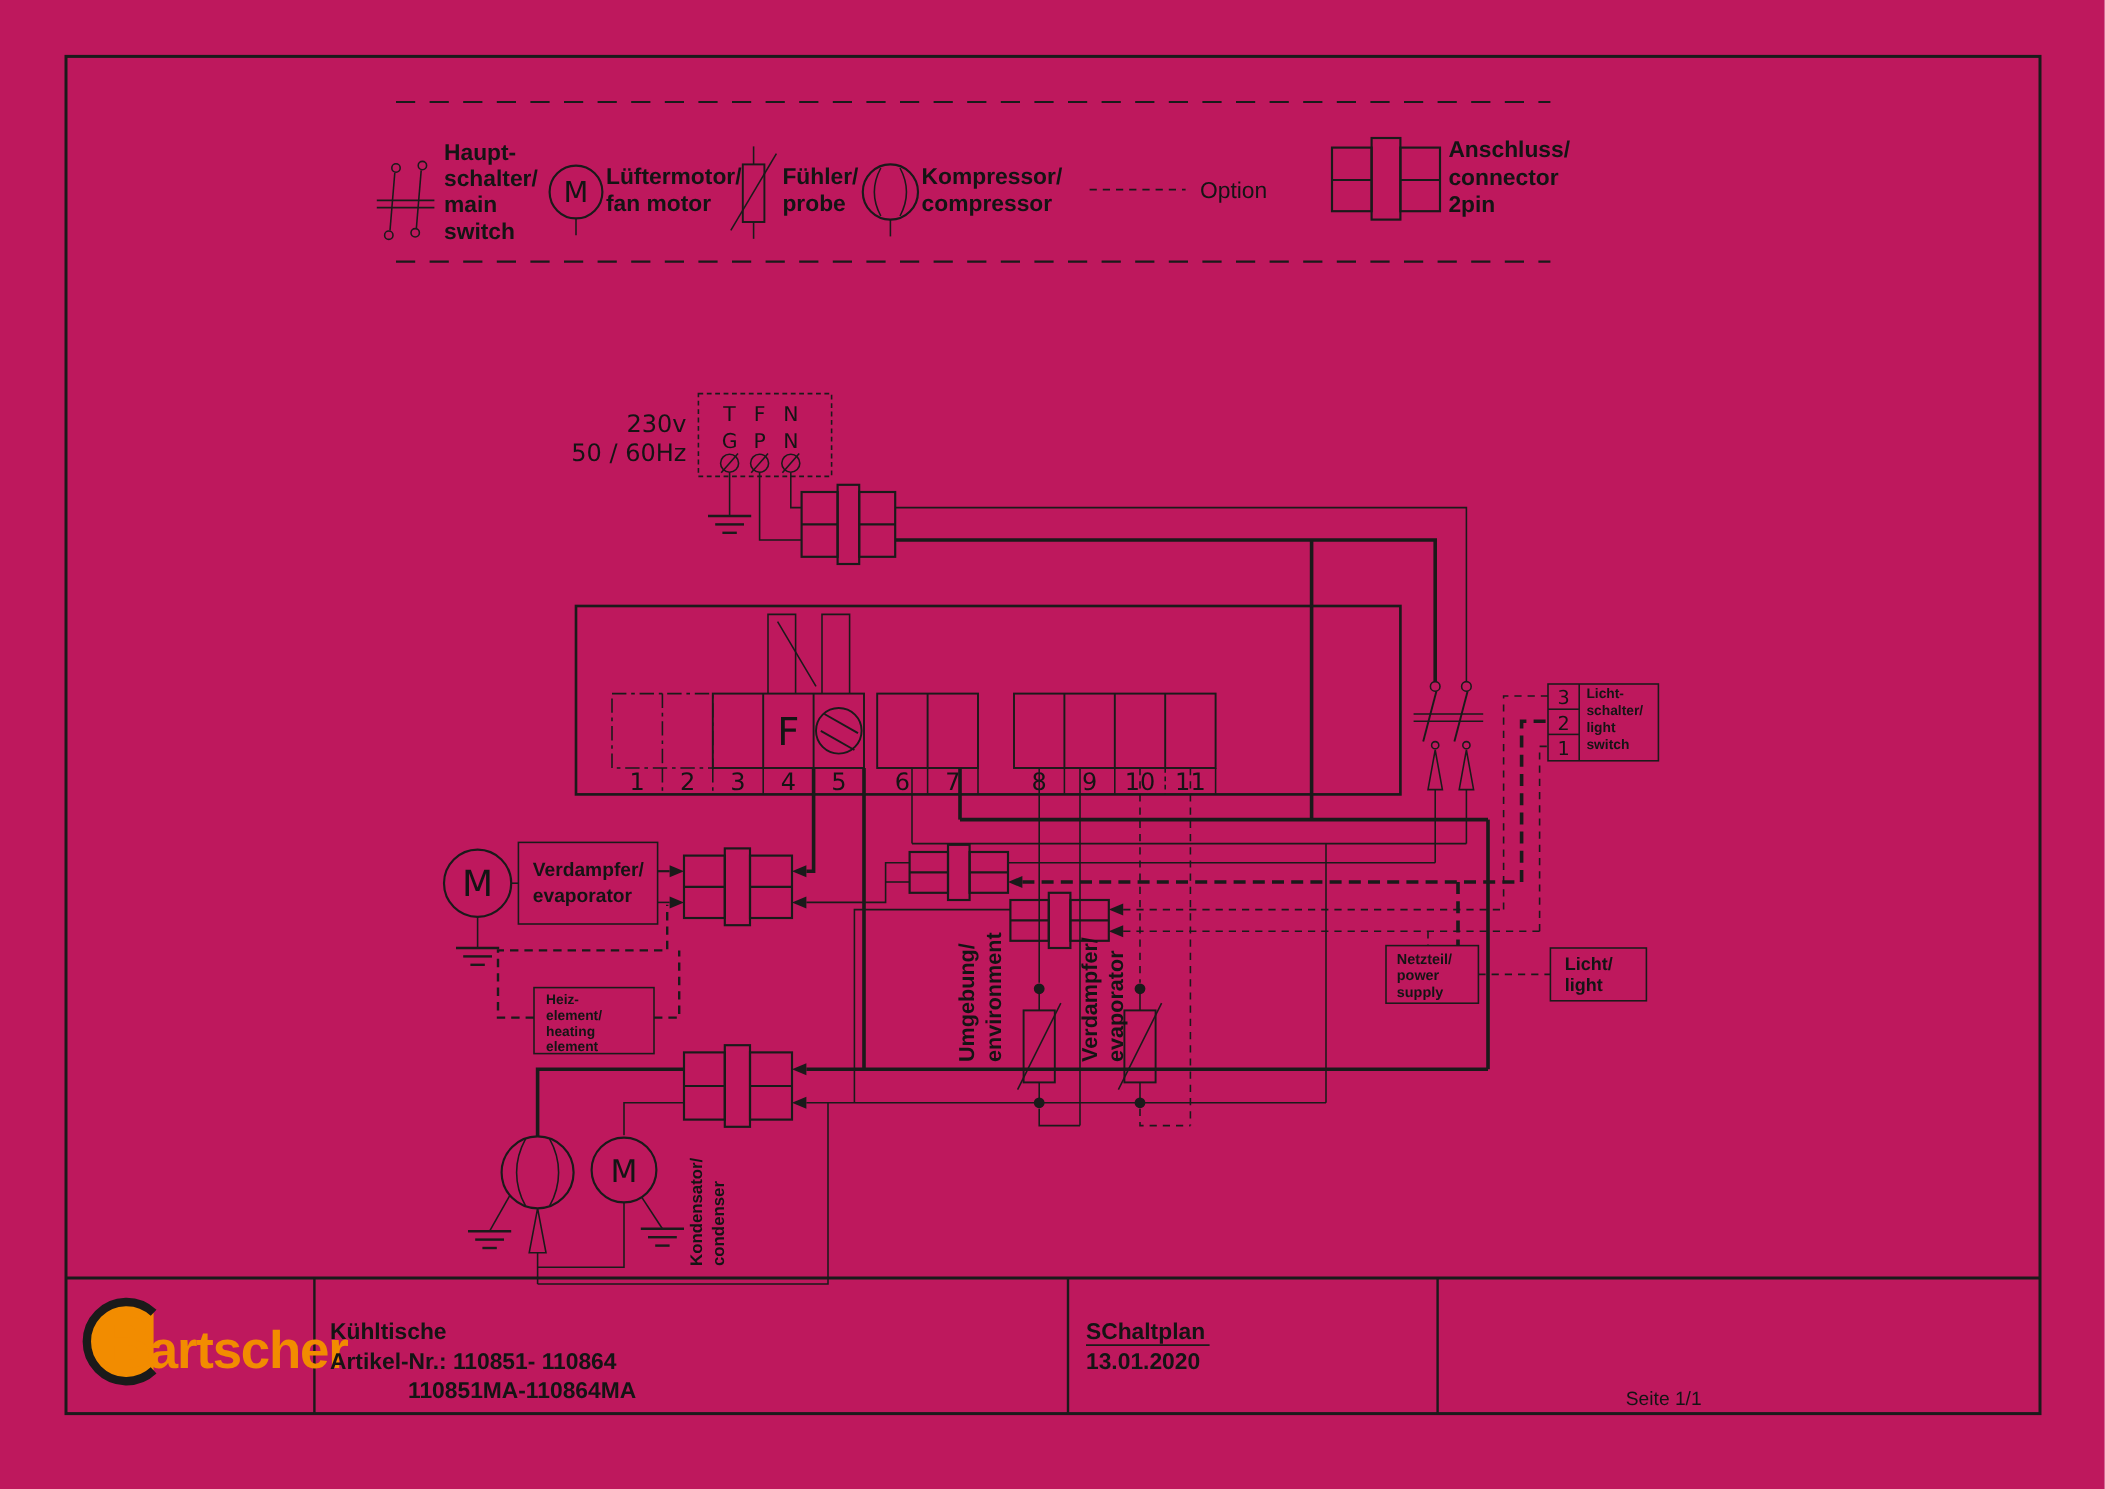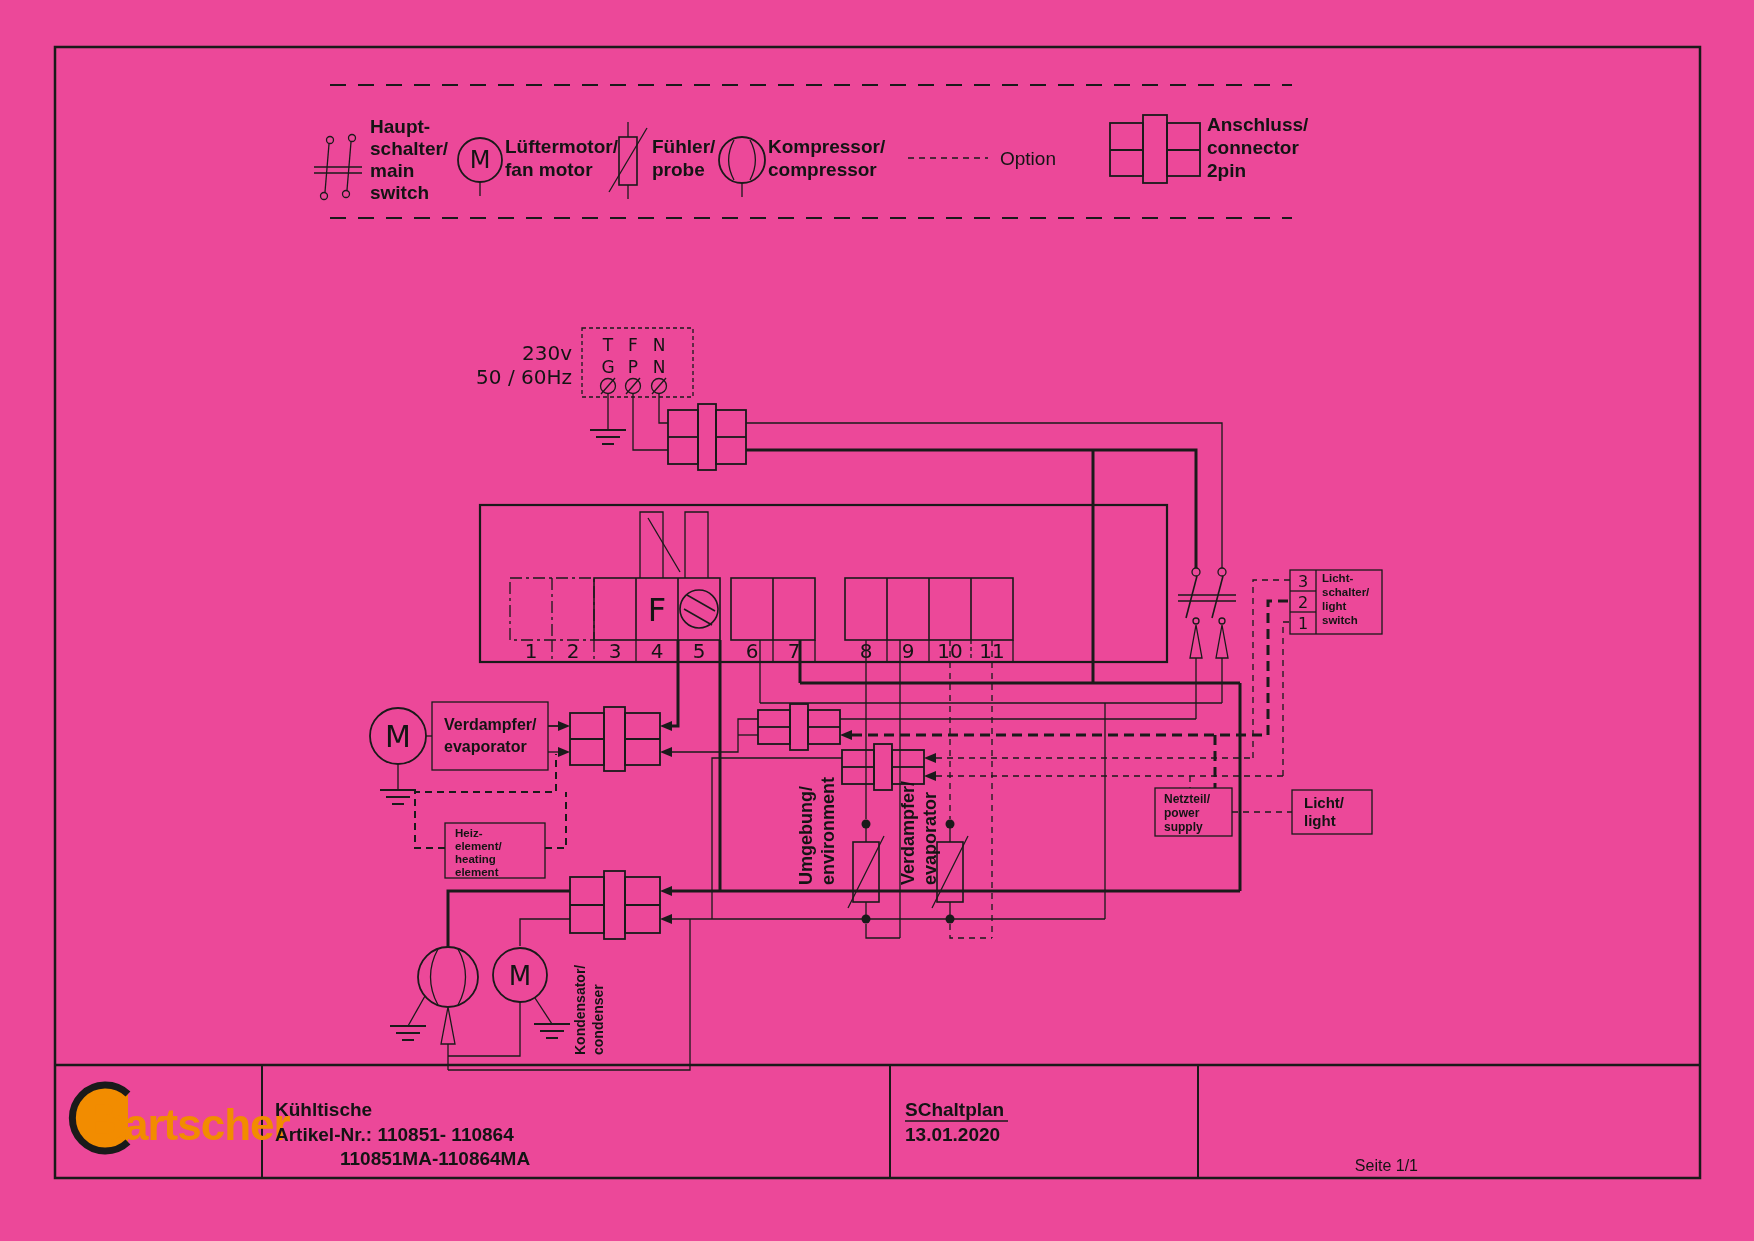--- a/index.html
+++ b/index.html
@@ -1,16 +1,16 @@
 <!DOCTYPE html>
 <html><head>
 <meta charset="utf-8">
 <style>
   html,body{margin:0;padding:0;background:#fff;}
-  .stage{width:1754px;height:1241px;position:relative;background:#ec4899;}
+  .stage{width:1754px;height:1241px;position:relative;background:#be185d;}
   svg{display:block}
   text{fill:#141414;}
   .tb{font-family:"Liberation Sans",sans-serif;font-weight:bold;}
   .tr{font-family:"Liberation Sans",sans-serif;font-weight:normal;}
   .tt{font-family:"DejaVu Sans",sans-serif;font-weight:normal;}
   .ln{stroke:#1a1a1a;fill:none;}
   .w1{stroke-width:1.3;}
   .w2{stroke-width:1.8;}
   .w3{stroke-width:3;}
   .dL{stroke-dasharray:16 12;}

